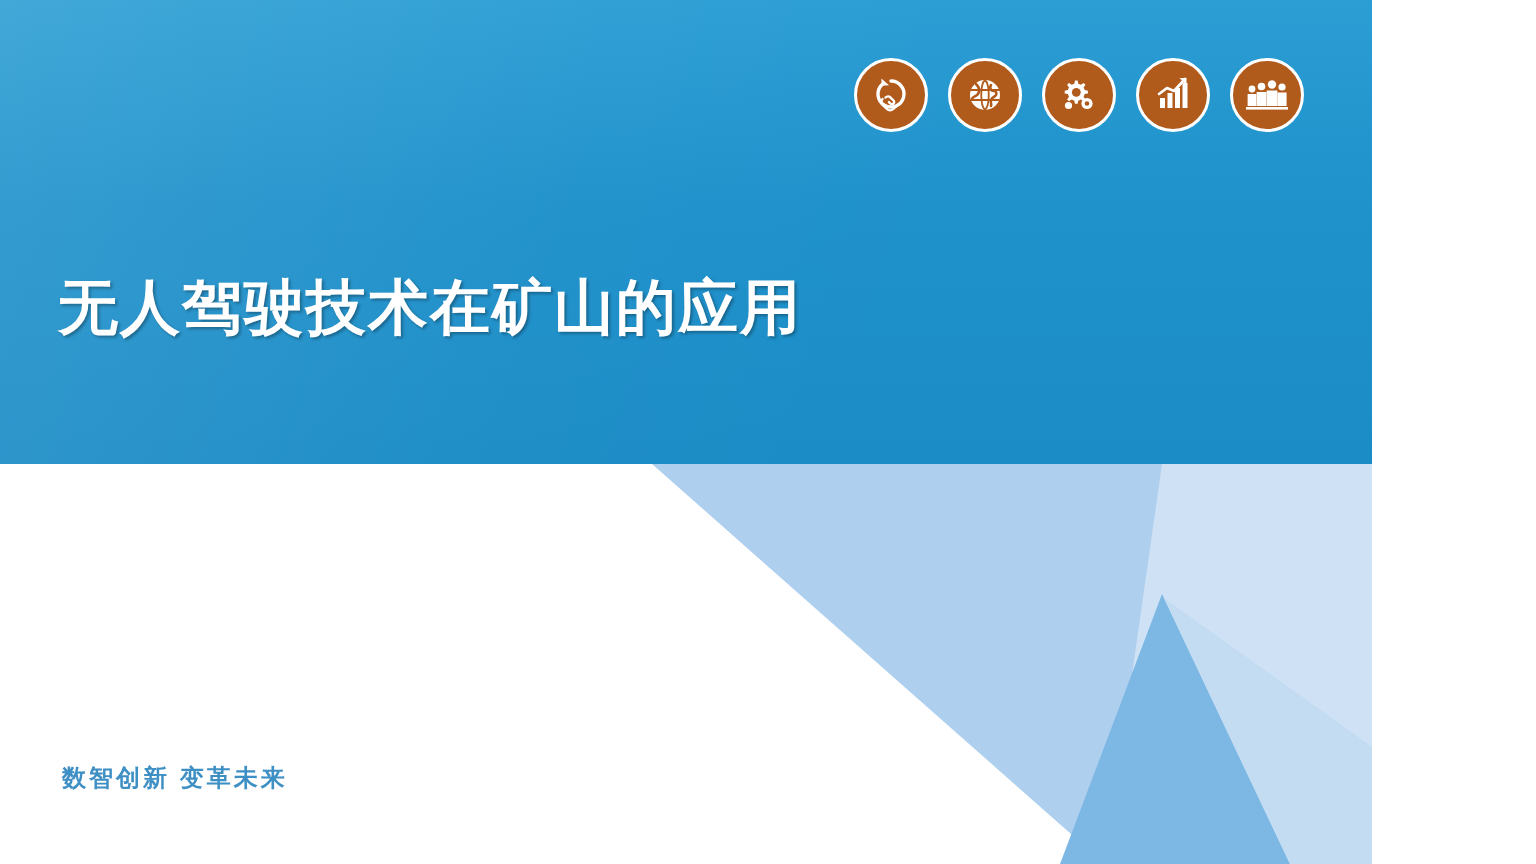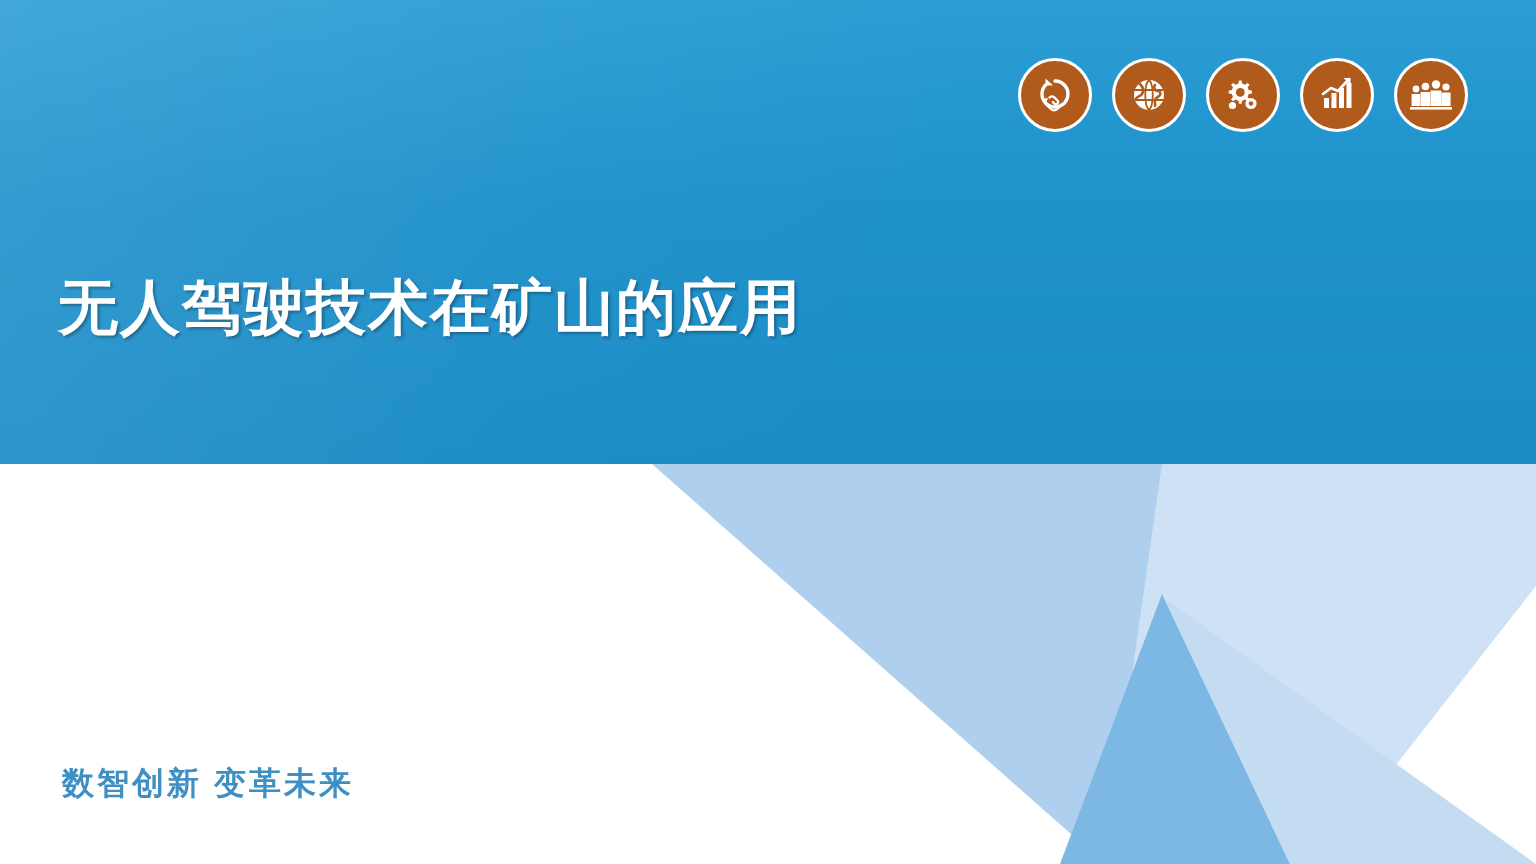--- a/index.html
+++ b/index.html
@@ -5,21 +5,21 @@
   html, body {
     margin: 0;
     padding: 0;
     background: #ffffff;
   }
   body {
     font-family: "Liberation Sans", "DejaVu Sans", sans-serif;
   }
   .slide {
     position: relative;
-    width: 1536px;
+    width: 1372px;
     height: 864px;
     overflow: hidden;
     background: #ffffff;
   }
   
   .banner {
     position: absolute;
     left: 0;
     top: 0;
     width: 1536px;
@@ -73,21 +73,21 @@
     left: 0;
     top: 464px;
     width: 1536px;
     height: 400px;
   }
   
   .tagline {
     position: absolute;
     left: 62px;
     top: 762px;
-    font-size: 32px;
+    font-size: 24px;
     font-weight: bold;
     color: #3e8fc4;
     letter-spacing: 3px;
     white-space: nowrap;
   }
 </style>
 </head>
 <body>
 
 <div class="slide">

